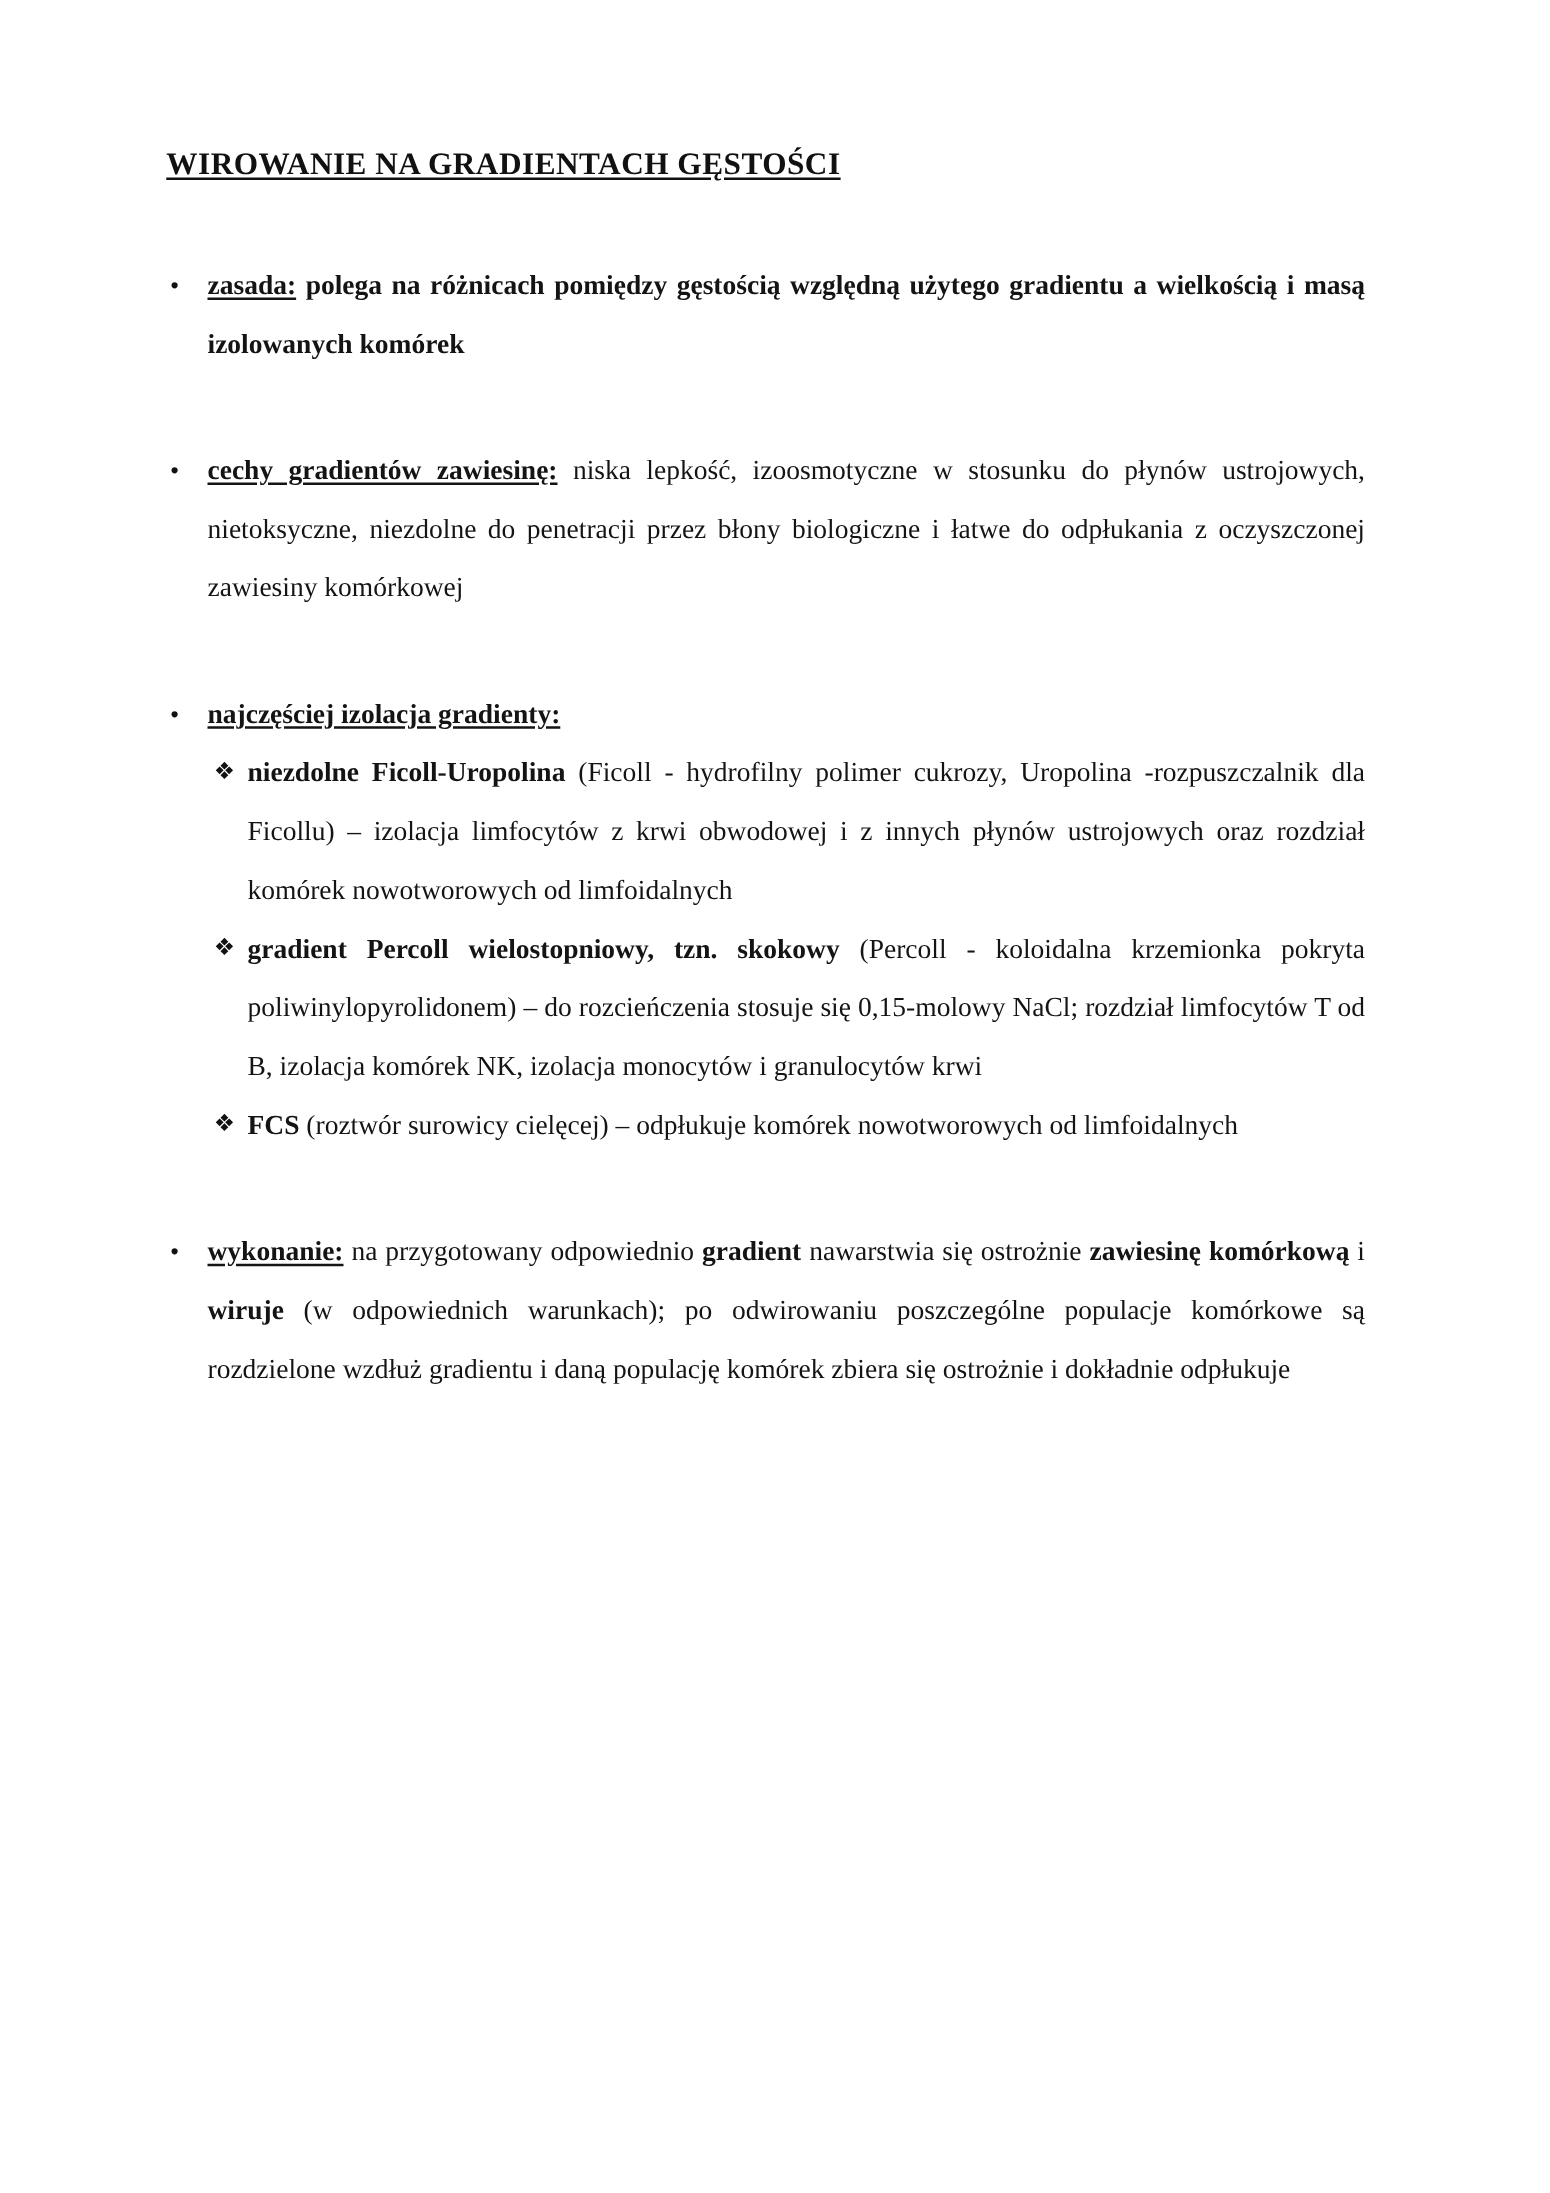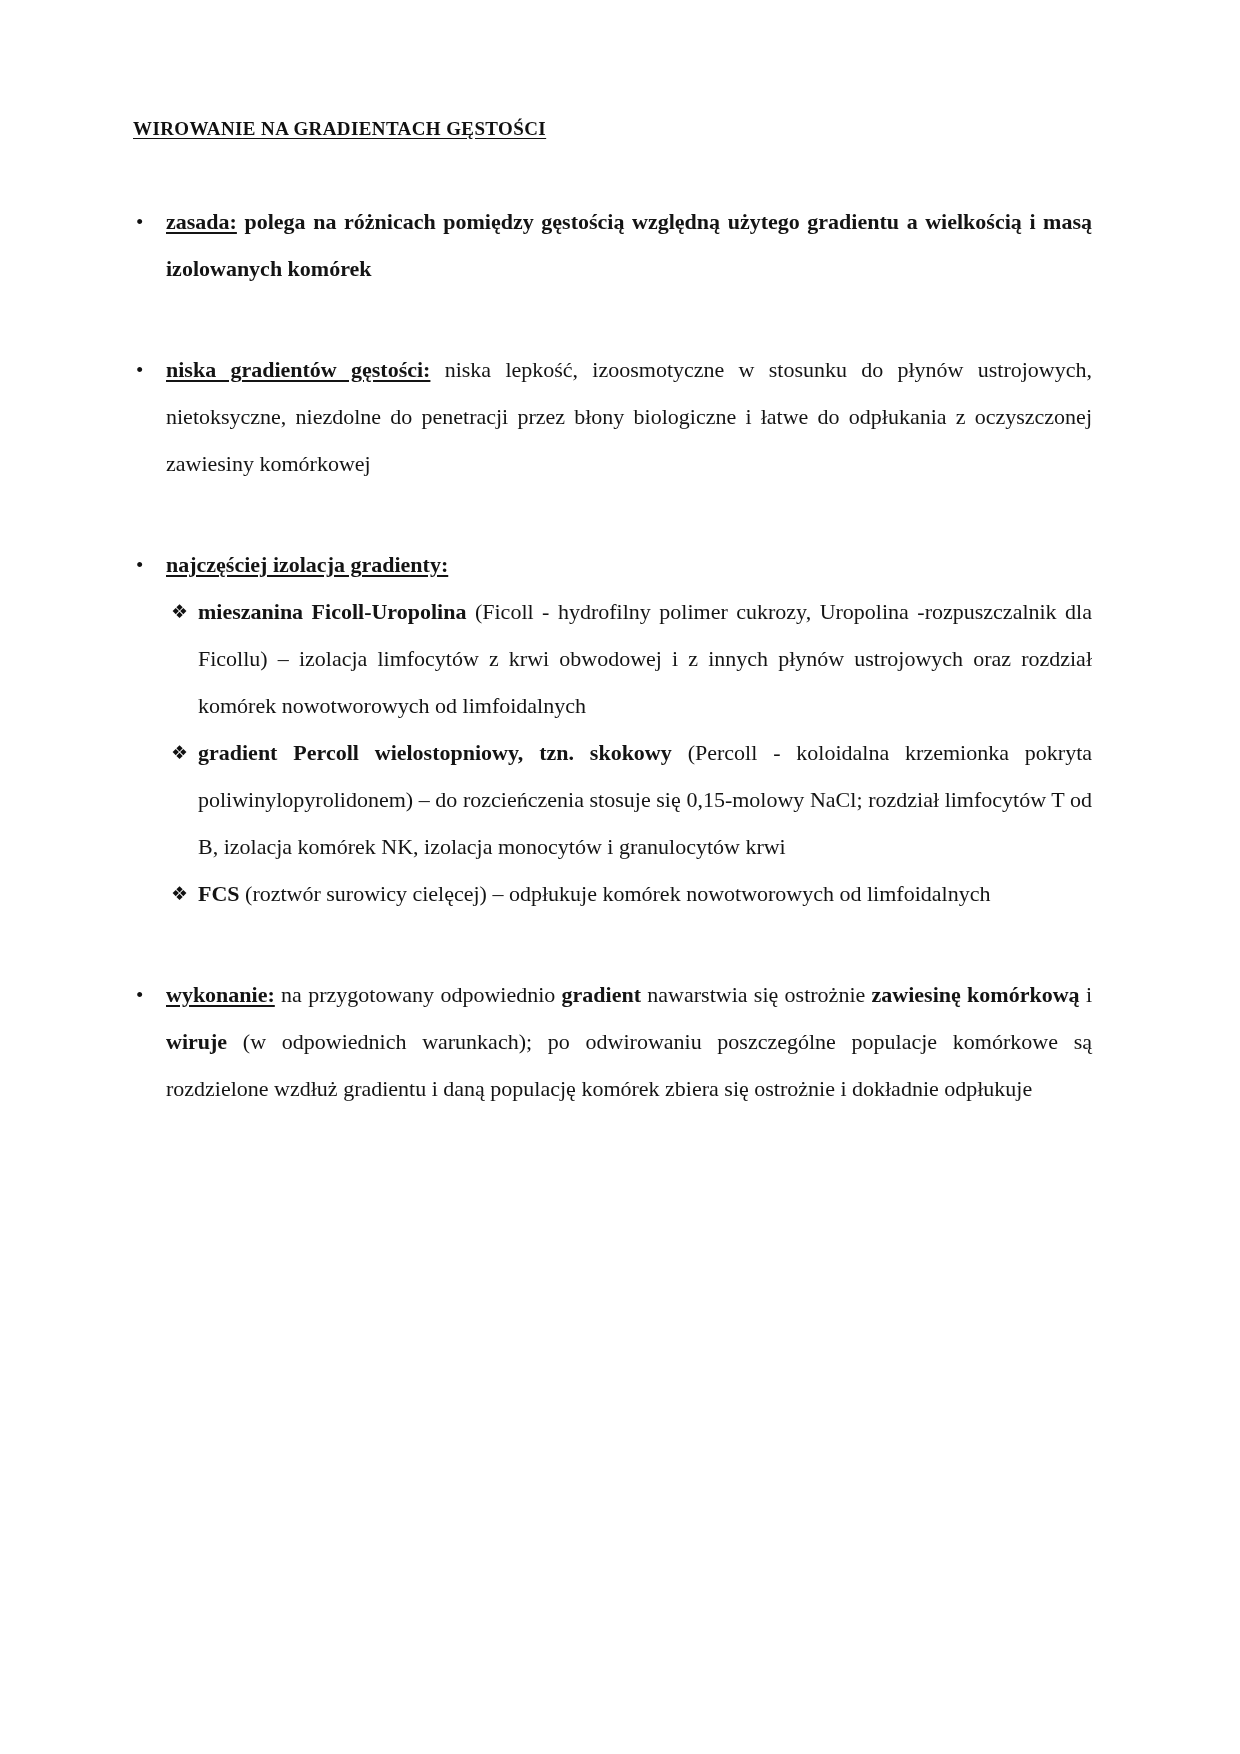--- a/index.html
+++ b/index.html
@@ -14,21 +14,21 @@
     font-family: "Liberation Serif", "DejaVu Serif", serif;
     position: relative;
   }
   .page {
     box-sizing: border-box;
     width: 1240px;
     height: 1754px;
     padding: 118px 148px 0 133px;
   }
   .title {
-    font-size: 19px;
+    font-size: 25px;
     font-weight: bold;
     letter-spacing: 0.4px;
     text-decoration: underline;
     text-underline-offset: 3px;
     margin: 0 0 58px 0;
     color: #111111;
   }
   .bullet {
     position: relative;
     padding-left: 33px;
@@ -78,31 +78,31 @@
 
   <h1 class="title">WIROWANIE NA GRADIENTACH GĘSTOŚCI</h1>
 
   <div class="bullet first">
     <span class="marker">•</span>
     <p class="text"><span class="label">zasada:</span> <span class="bold-italic">polega na różnicach pomiędzy gęstością względną użytego gradientu a wielkością i masą izolowanych komórek</span></p>
   </div>
 
   <div class="bullet">
     <span class="marker">•</span>
-    <p class="text"><span class="label">niska gradientów gęstości:</span> <span>niska lepkość, izoosmotyczne w stosunku do płynów ustrojowych, nietoksyczne, niezdolne do penetracji przez błony biologiczne i łatwe do odpłukania z oczyszczonej zawiesiny komórkowej</span></p>
+    <p class="text"><span class="label">cechy gradientów zawiesinę:</span> <span>niska lepkość, izoosmotyczne w stosunku do płynów ustrojowych, nietoksyczne, niezdolne do penetracji przez błony biologiczne i łatwe do odpłukania z oczyszczonej zawiesiny komórkowej</span></p>
   </div>
 
   <div class="bullet">
     <span class="marker">•</span>
     <p class="text"><span class="label">najczęściej izolacja gradienty:</span></p>
   </div>
 
   <div class="sub">
     <span class="smarker">❖</span>
-    <p class="text"><span class="bold">mieszanina Ficoll-Uropolina</span> <span>(Ficoll - hydrofilny polimer cukrozy, Uropolina -rozpuszczalnik dla Ficollu) – izolacja limfocytów z krwi obwodowej i z innych płynów ustrojowych oraz rozdział komórek nowotworowych od limfoidalnych</span></p>
+    <p class="text"><span class="bold">niezdolne Ficoll-Uropolina</span> <span>(Ficoll - hydrofilny polimer cukrozy, Uropolina -rozpuszczalnik dla Ficollu) – izolacja limfocytów z krwi obwodowej i z innych płynów ustrojowych oraz rozdział komórek nowotworowych od limfoidalnych</span></p>
   </div>
 
   <div class="sub">
     <span class="smarker">❖</span>
     <p class="text"><span class="bold">gradient Percoll wielostopniowy, tzn. skokowy</span> <span>(Percoll - koloidalna krzemionka pokryta poliwinylopyrolidonem) – do rozcieńczenia stosuje się 0,15-molowy NaCl; rozdział limfocytów T od B, izolacja komórek NK, izolacja monocytów i granulocytów krwi</span></p>
   </div>
 
   <div class="sub">
     <span class="smarker">❖</span>
     <p class="text"><span class="bold">FCS</span> <span>(roztwór surowicy cielęcej) – odpłukuje komórek nowotworowych od limfoidalnych</span></p>

